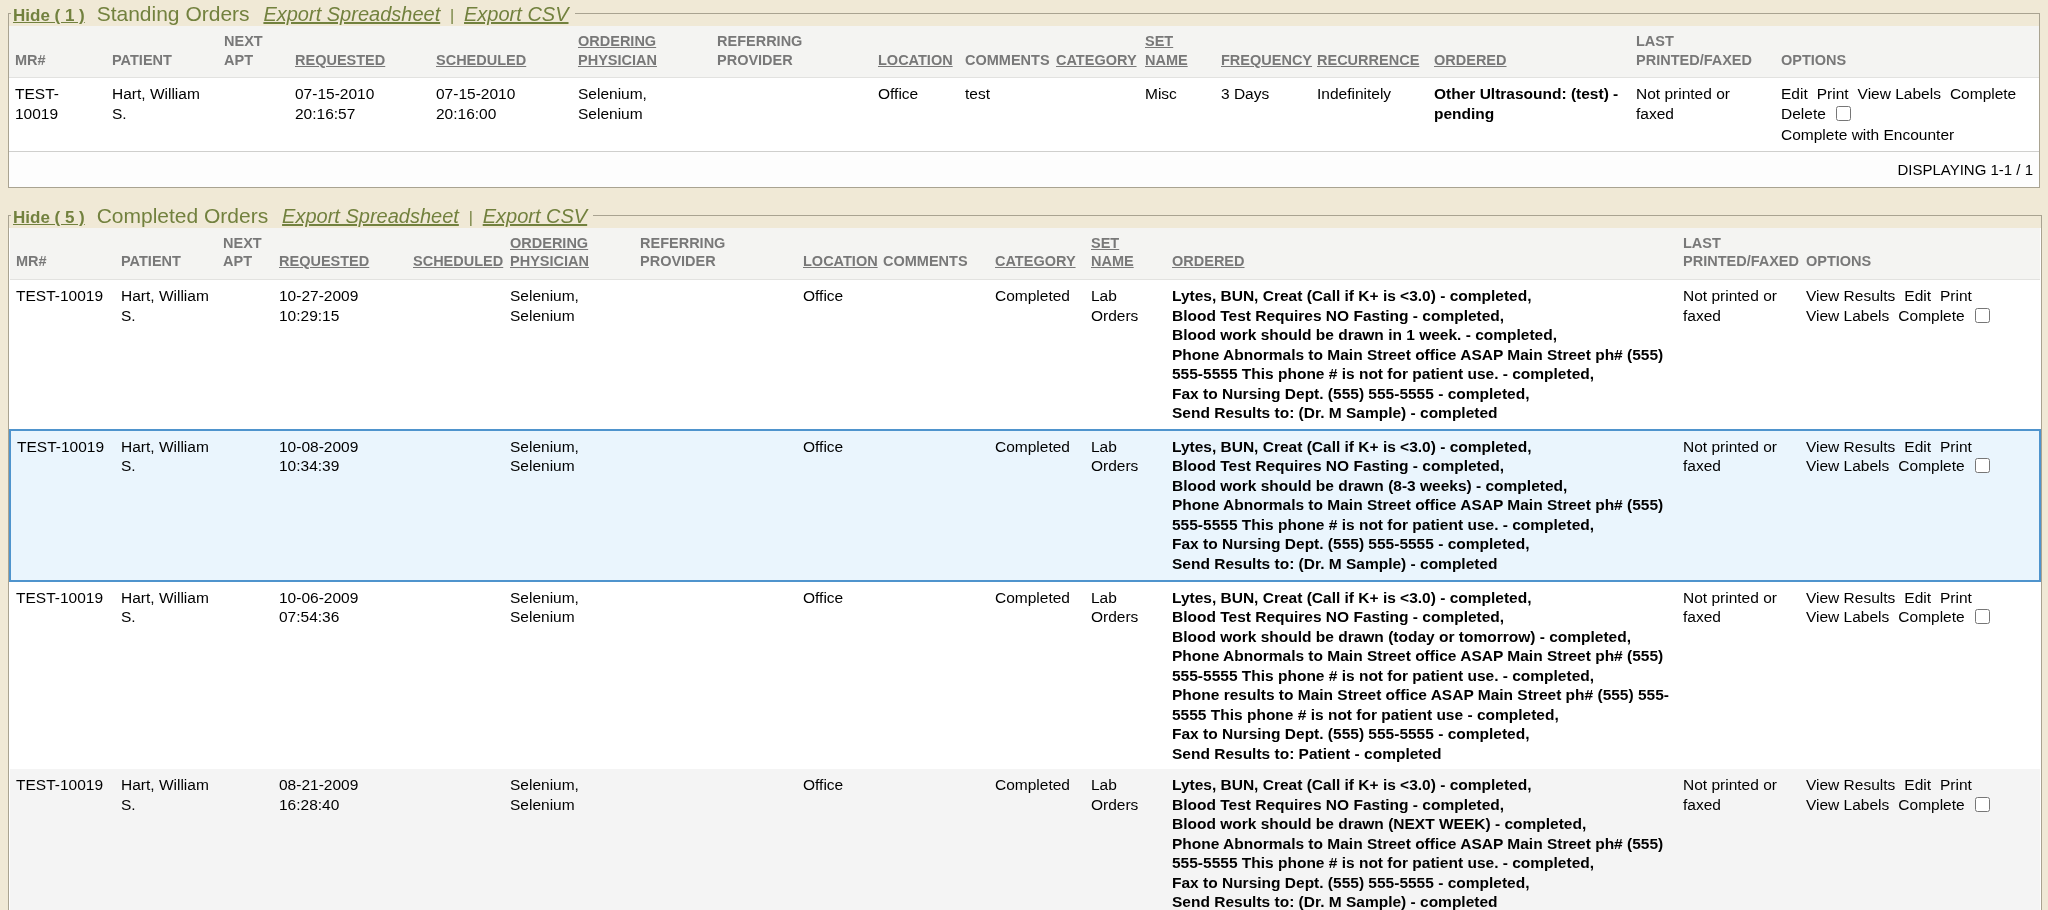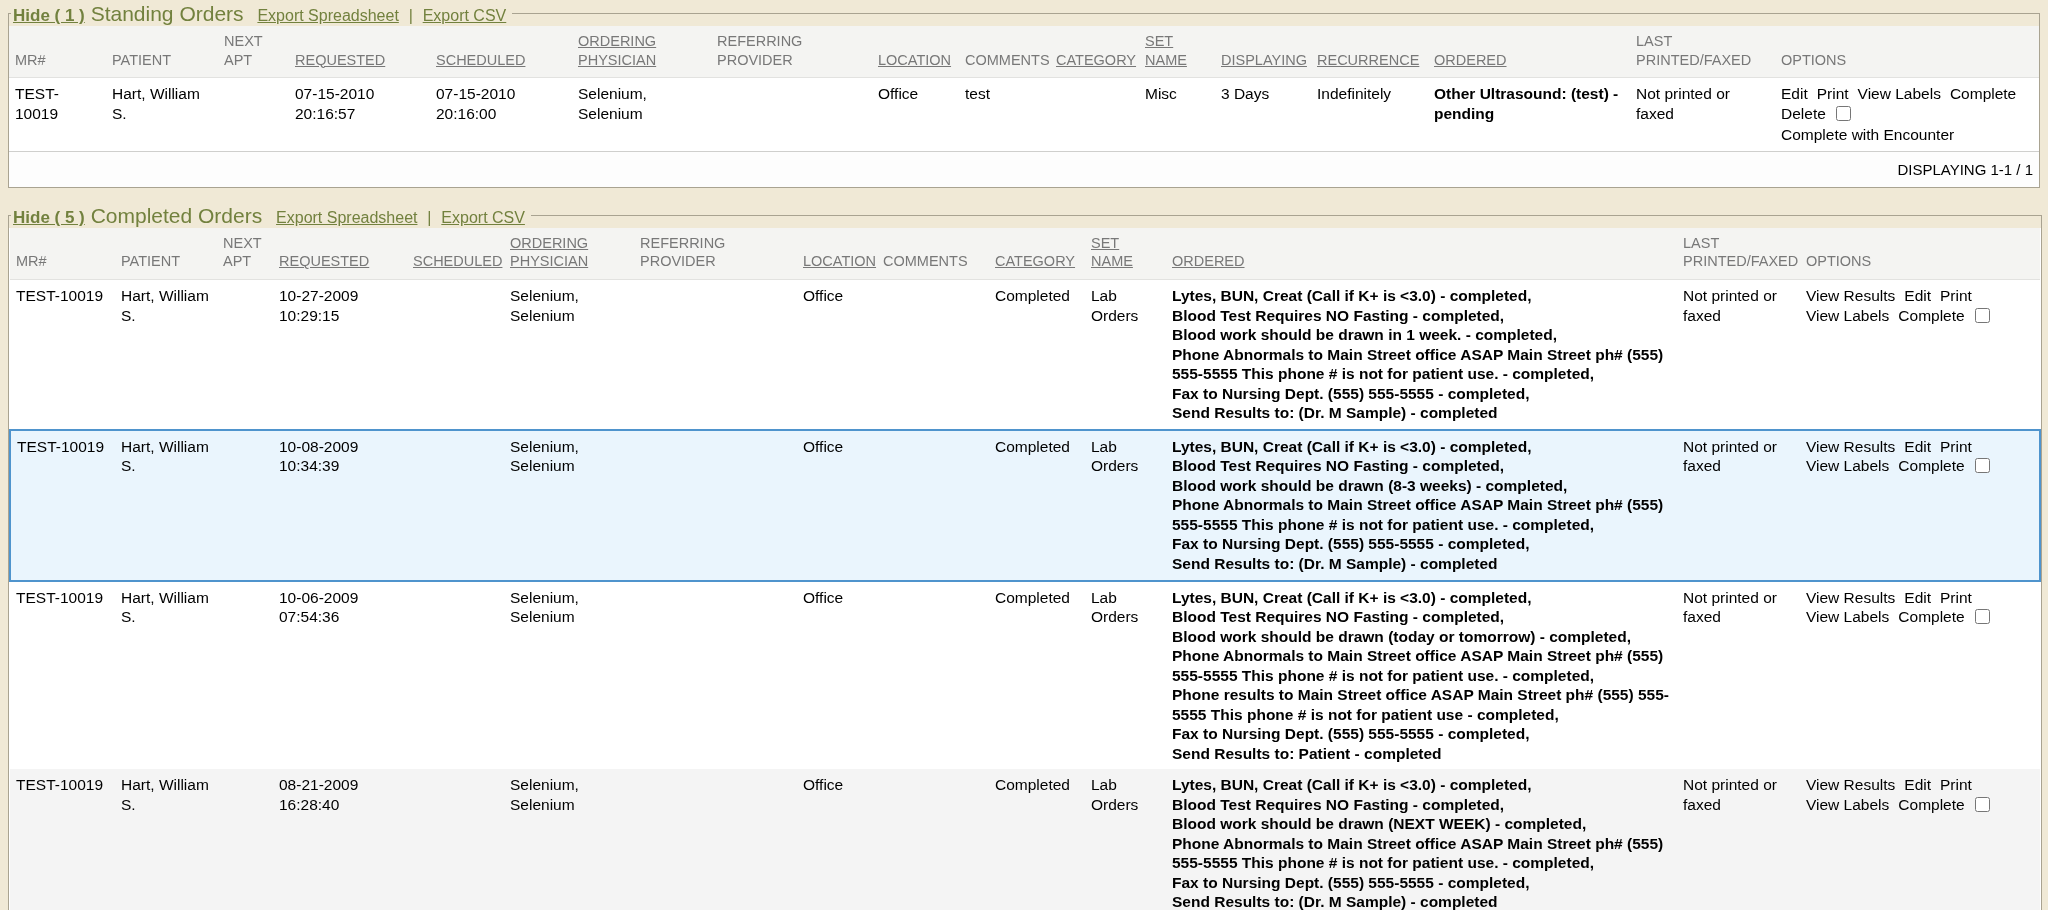--- a/index.html
+++ b/index.html
@@ -19,35 +19,35 @@
   }
   legend {
     padding: 0 6px 0 2px;
     margin-left: 2px;
     color: #72813e;
     font-size: 21px;
     line-height: 1.1;
     white-space: nowrap;
   }
   legend a { color: #72813e; cursor: pointer; }
-  .hide-link { font-size: 17px; font-weight: bold; text-decoration: underline; }
+  .hide-link { font-size: 17px; font-weight: bold; text-decoration: underline; margin-right: 6px; }
   .section-title { margin-right: 8px; text-align: center; }
-  .export-link { font-size: 16px; text-decoration: underline; }
+  .export-link { font-size: 20px; text-decoration: underline; font-style: italic; }
   .legend-divider { font-size: 16px; margin: 0 4px; }
 
   table.orders {
     width: 2030px;
     table-layout: fixed;
     border-collapse: collapse;
     background: #ffffff;
   }
   thead th {
     background: #f4f4f2;
     color: #787878;
-    font-weight: normal;
+    font-weight: bold;
     font-size: 14.5px;
     line-height: 1.3;
     text-align: left;
     vertical-align: bottom;
     padding: 6px 6px 8px 6px;
     border-bottom: 1px solid #e2e2e0;
   }
   thead th a.sort-link { color: #787878; text-decoration: underline; cursor: pointer; text-align: center; }
   tbody td {
     vertical-align: top;
@@ -120,21 +120,21 @@
             <th>PATIENT</th>
             <th>NEXT APT</th>
             <th><a class="sort-link" href="#">REQUESTED</a></th>
             <th><a class="sort-link" href="#">SCHEDULED</a></th>
             <th><a class="sort-link" href="#">ORDERING PHYSICIAN</a></th>
             <th>REFERRING PROVIDER</th>
             <th><a class="sort-link" href="#">LOCATION</a></th>
             <th>COMMENTS</th>
             <th><a class="sort-link" href="#">CATEGORY</a></th>
             <th><a class="sort-link" href="#">SET NAME</a></th>
-            <th><a class="sort-link" href="#">DISPLAYING</a></th>
+            <th><a class="sort-link" href="#">FREQUENCY</a></th>
             <th><a class="sort-link" href="#">RECURRENCE</a></th>
             <th><a class="sort-link" href="#">ORDERED</a></th>
             <th>LAST PRINTED/FAXED</th>
             <th>OPTIONS</th>
           </tr>
         </thead>
         <tbody>
           <tr>
             <td>TEST-10019</td>
             <td>Hart, William S.</td>

